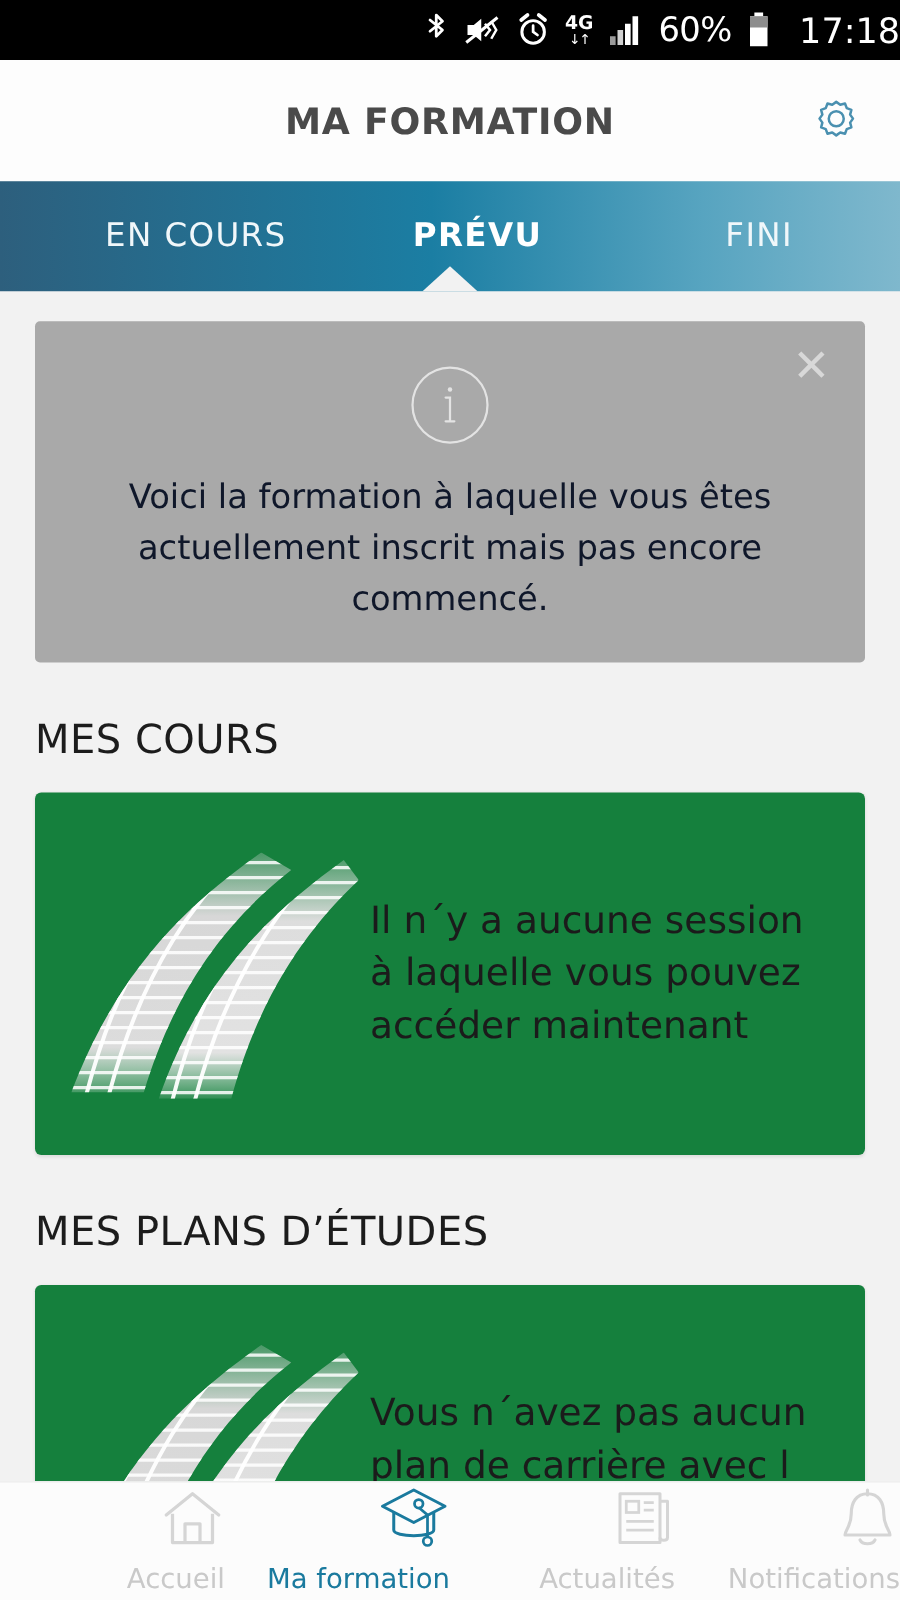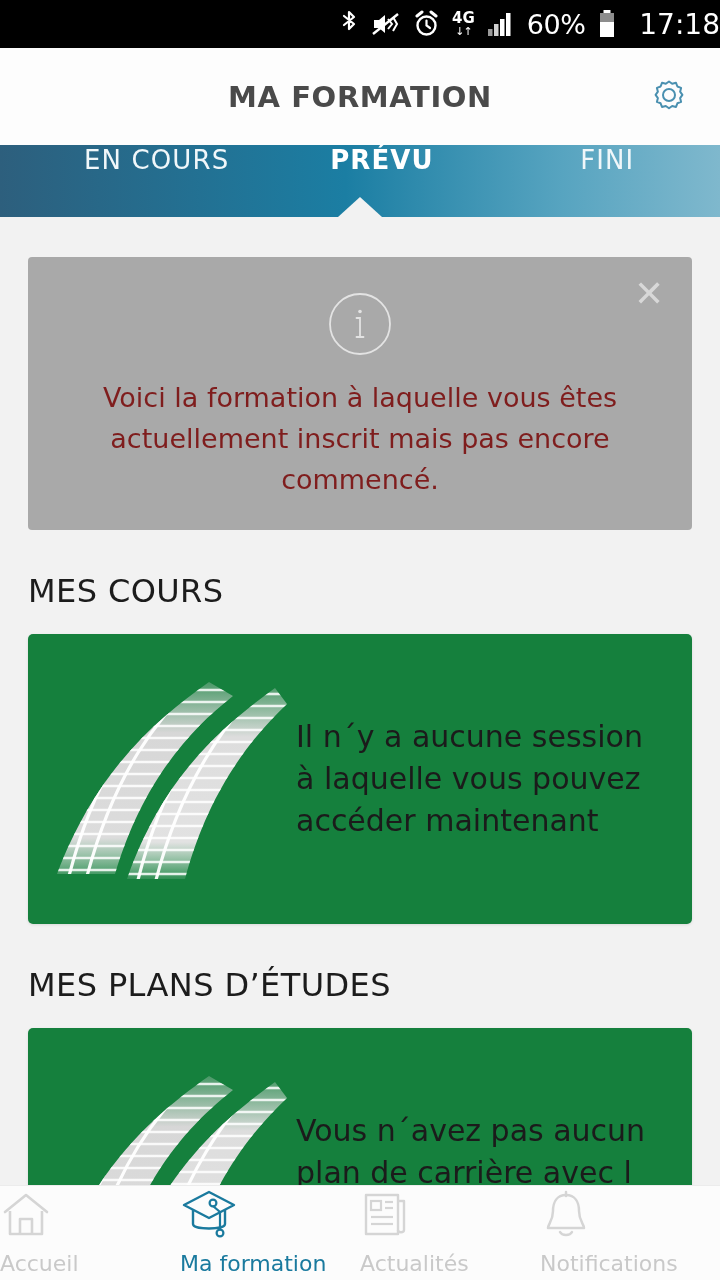--- a/index.html
+++ b/index.html
@@ -34,23 +34,23 @@
     font-size:29px; font-weight:700; color:#4a4a4a;
     letter-spacing:0.6px;
   }
   .header-gear {
     position:absolute; right:28px; top:50%; transform:translateY(-50%);
     width:46px; height:46px; display:flex; align-items:center; justify-content:center;
   }
 
   
   .tabbar {
-    height:72px; position:relative;
+    height:88px; position:relative;
     background:linear-gradient(90deg, #2d5f7d 0%, #1b7ea3 48%, #57a4c0 78%, #7fb8cd 100%);
-    display:flex; padding-left:44px;
+    display:flex; align-items:center;padding-left:44px;
   }
   .tab {
     flex:1; text-align:center; color:#ffffff;
     font-size:26px; letter-spacing:1.1px;
   }
   .tab.inactive { font-weight:400; color:#f0f7fa; }
   .tab.active { font-weight:700; }
   .tab-notch {
     position:absolute; bottom:0; left:50%; transform:translateX(-50%);
     width:0; height:0;
@@ -67,21 +67,21 @@
     margin:32px 28px 0 28px; background:#a9a9a9; border-radius:4px;
     padding:28px 30px 30px 30px; position:relative;
   }
   .info-close {
     position:absolute; top:16px; right:22px;
     width:42px; height:42px; color:#d8d8d8;
     font-size:36px; line-height:42px; text-align:center; font-weight:300;
   }
   .info-icon-wrap { display:flex; justify-content:center; margin-top:6px; }
   .info-text {
-    margin-top:20px; color:#7f1d1d; text-align:center;
+    margin-top:20px; color:#0f172a; text-align:center;
     font-size:27px; line-height:1.52; font-weight:400;
   }
 
   
   .section-title {
     margin:42px 0 0 28px; font-size:32px; color:#1c1c1c;
     letter-spacing:0.4px; font-weight:400;
   }
 
   .card {
@@ -96,21 +96,21 @@
     font-size:30px; line-height:1.40; color:#1b1b1b; font-weight:400;
   }
 
   
   .bottomnav {
     position:absolute; bottom:0; left:0; right:0; height:95px;
     background:#fcfcfc; display:flex; align-items:center;
     border-top:1px solid #ececec;
   }
   .navitem {
-    flex:1; display:flex; flex-direction:column; align-items:flex-start; justify-content:center;
+    flex:1; display:flex; flex-direction:column; align-items:flex-end; justify-content:center;
     gap:13px; height:100%;
   }
   .navitem .navlabel { font-size:22px; color:#c9c9c9; font-weight:400; }
   .navitem.active .navlabel { color:#1a7a9e; }
   .navicon { height:48px; display:flex; align-items:flex-end; justify-content:center; }
 </style>
 </head>
 <body>
 
 <div class="phone">

